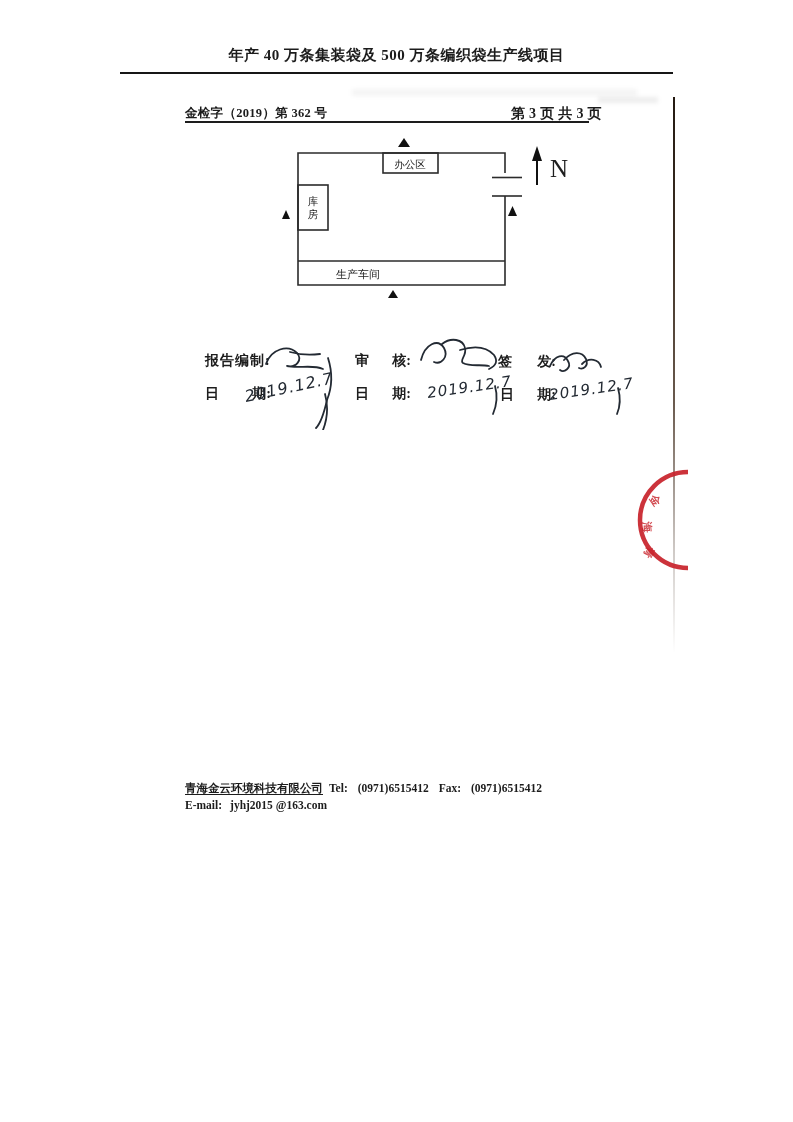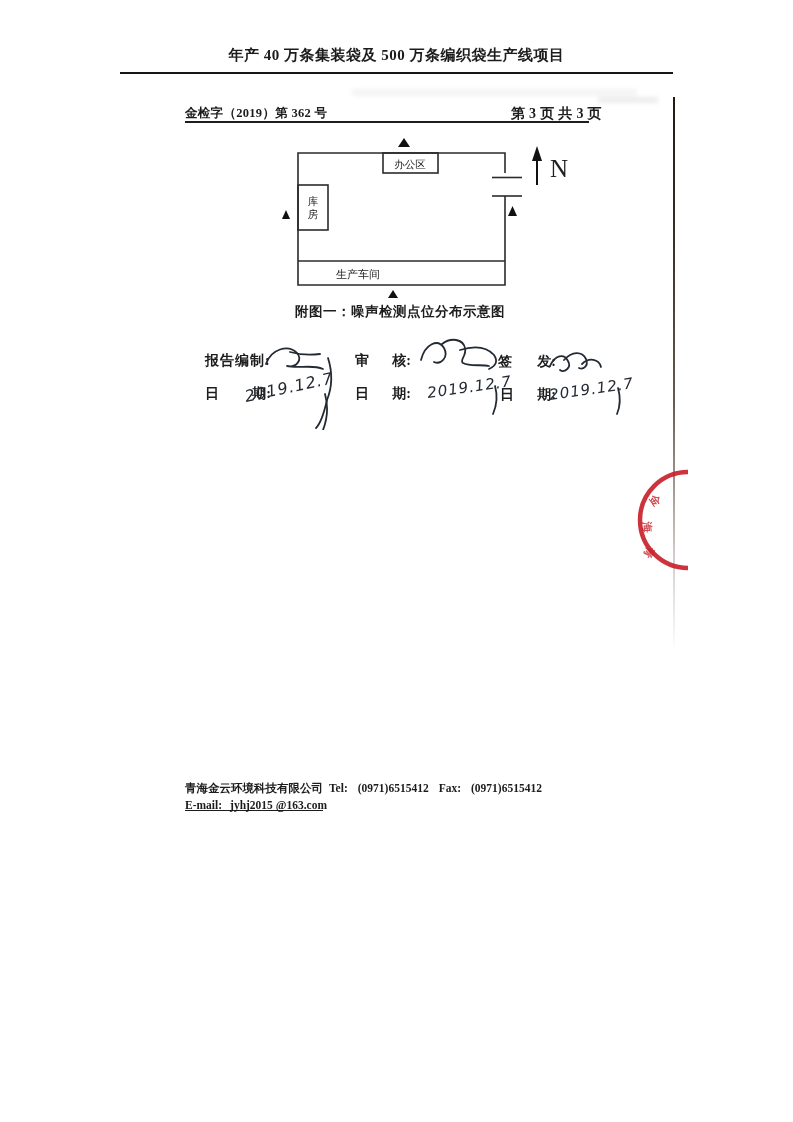--- a/index.html
+++ b/index.html
@@ -36,21 +36,21 @@
   .sig-svg { left:190px; top:330px; }
   .sig-svg path { fill:none; stroke:#232a33; stroke-width:1.8; stroke-linecap:round; stroke-linejoin:round; }
   .sig-svg text { font-family:"DejaVu Sans","Liberation Sans",sans-serif; font-style:italic; fill:#232a33; letter-spacing:1px; }
 
   
   .stamp-svg { left:618px; top:462px; }
   .stamp-svg text { font-family:"Liberation Serif","DejaVu Serif",serif; font-weight:bold; }
 
   
   .footer-1 { left:185px; top:781px; font-size:11.5px; font-weight:bold; white-space:nowrap; }
-  .footer-1 .company { border-bottom:1px solid #1c1c1c; padding-bottom:16px; }
+  .footer-1 .company { border-bottom:1px solid #1c1c1c; padding-bottom:0; }
   .footer-1 .gap { display:inline-block; width:10px; }
   .footer-1 .gap-s { display:inline-block; width:6px; }
   .footer-2 { left:185px; top:799px; font-size:11.5px; font-weight:700; white-space:nowrap; }
   .footer-2 .gap-s { display:inline-block; width:8px; }
   .page-num { left:0; right:0; top:1038px; text-align:center; font-size:12.5px; color:#3a4048; letter-spacing:1px; }
 </style>
 </head>
 <body>
 
 <div class="page">
@@ -94,21 +94,20 @@
       <polygon points="123,157 128,165 118,165"></polygon>
     </g>
 
     <g>
       <line x1="267" y1="52" x2="267" y2="24" stroke="#111" stroke-width="2"></line>
       <polygon points="267,13 262,28 272,28" fill="#111"></polygon>
     </g>
     <text x="280" y="44" font-size="25">N</text>
   </svg>
 
-  <div class="abs caption">附图一：噪声检测点位分布示意图</div>
 
   <div class="lbl" style="left:205px; top:352px;">报告编制:</div>
 
   <div class="lbl spread" style="left:355px; top:352px; width:56px;">
     <span>审</span>
     <span>核:</span>
   </div>
 
   <div class="lbl spread" style="left:498px; top:353px; width:58px;">
     <span>签</span>

